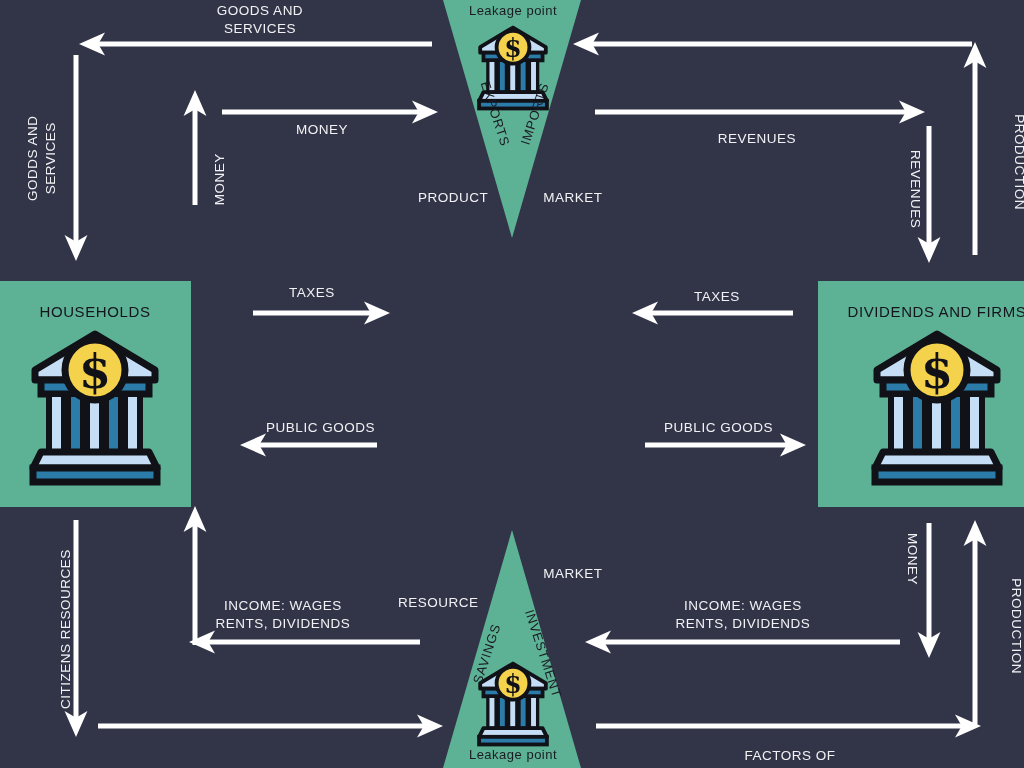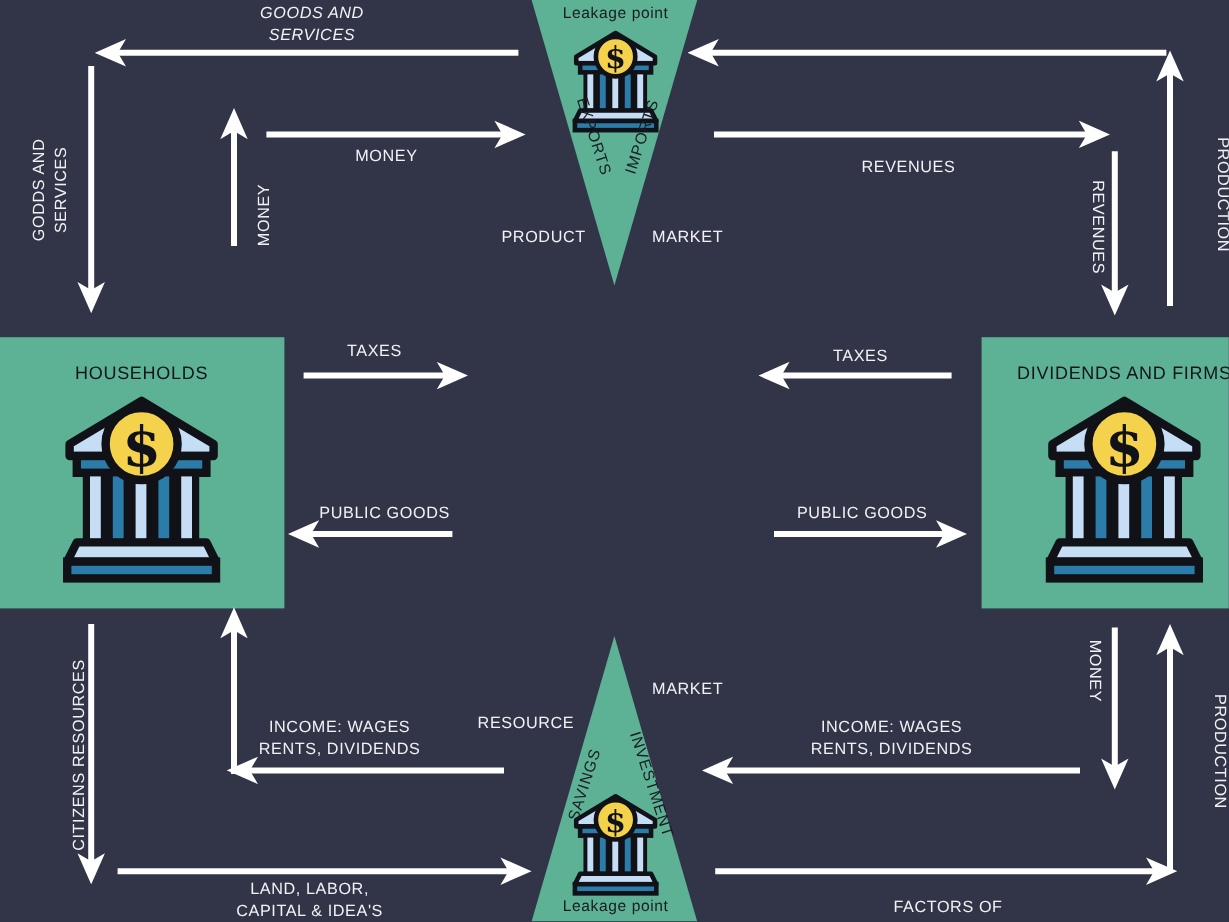--- a/index.html
+++ b/index.html
@@ -74,21 +74,21 @@
 <div id="stage">
 
 <svg class="tri" style="left:436px;top:-2px;width:152px;height:242px;">
   <polygon points="7,2 145,2 76,240" fill="#5db295"></polygon>
 </svg>
 
 <svg class="tri" style="left:436px;top:528px;width:152px;height:242px;">
   <polygon points="76,2 145,240 7,240" fill="#5db295"></polygon>
 </svg>
 
-<div class="sector" style="left:-1px;top:281px;width:238px;height:226px;">
+<div class="sector" style="left:-1px;top:281px;width:192px;height:226px;">
   <div class="sector-title">HOUSEHOLDS</div>
   <div class="bankwrap">
     <svg width="128" height="156" viewBox="0 0 128 156">
           <use href="#bank"></use>
         </svg>
   </div>
 </div>
 
 
 <div class="sector" style="left:818px;top:281px;width:238px;height:226px;">
@@ -160,21 +160,21 @@
     <line x1="900" y1="642" x2="598" y2="642"></line>
 
     <line x1="929" y1="523" x2="929" y2="645"></line>
 
     <line x1="975" y1="727" x2="975" y2="533"></line>
 
     <line x1="596" y1="726" x2="968" y2="726"></line>
   </g>
 </svg>
 
-<div class="lbl" style="left:175px;top:2px;width:170px;font-style:italic;">GOODS AND
+<div class="lbl" style="left:175px;top:2px;width:170px;">GOODS AND
 SERVICES</div>
 
 <div class="lbl" style="left:-18px;top:140px;width:120px;transform:rotate(-90deg);transform-origin:center;">GODDS AND
 SERVICES</div>
 
 <div class="lbl" style="left:277px;top:121px;width:90px;">MONEY</div>
 
 <div class="lbl" style="left:190px;top:170px;width:60px;transform:rotate(-90deg);transform-origin:center;">MONEY</div>
 
 
@@ -191,22 +191,20 @@
 
 <div class="lbl" style="left:680px;top:288px;width:74px;">TAXES</div>
 
 <div class="lbl" style="left:656px;top:419px;width:125px;">PUBLIC GOODS</div>
 
 <div class="lbl" style="left:-24px;top:620px;width:180px;transform:rotate(-90deg);transform-origin:center;">CITIZENS RESOURCES</div>
 
 <div class="lbl" style="left:198px;top:597px;width:170px;">INCOME:  WAGES
 RENTS, DIVIDENDS</div>
 
-<div class="lbl" style="left:168px;top:732px;width:180px;">LAND, LABOR,
-CAPITAL &amp; IDEA'S</div>
 
 <div class="lbl" style="left:658px;top:597px;width:170px;">INCOME:  WAGES
 RENTS, DIVIDENDS</div>
 
 <div class="lbl" style="left:882px;top:550px;width:60px;transform:rotate(90deg);transform-origin:center;">MONEY</div>
 
 <div class="lbl" style="left:940px;top:608px;width:170px;transform:rotate(90deg);transform-origin:center;">FACTORS OF
 PRODUCTION</div>
 
 <div class="lbl" style="left:705px;top:747px;width:170px;">FACTORS OF

